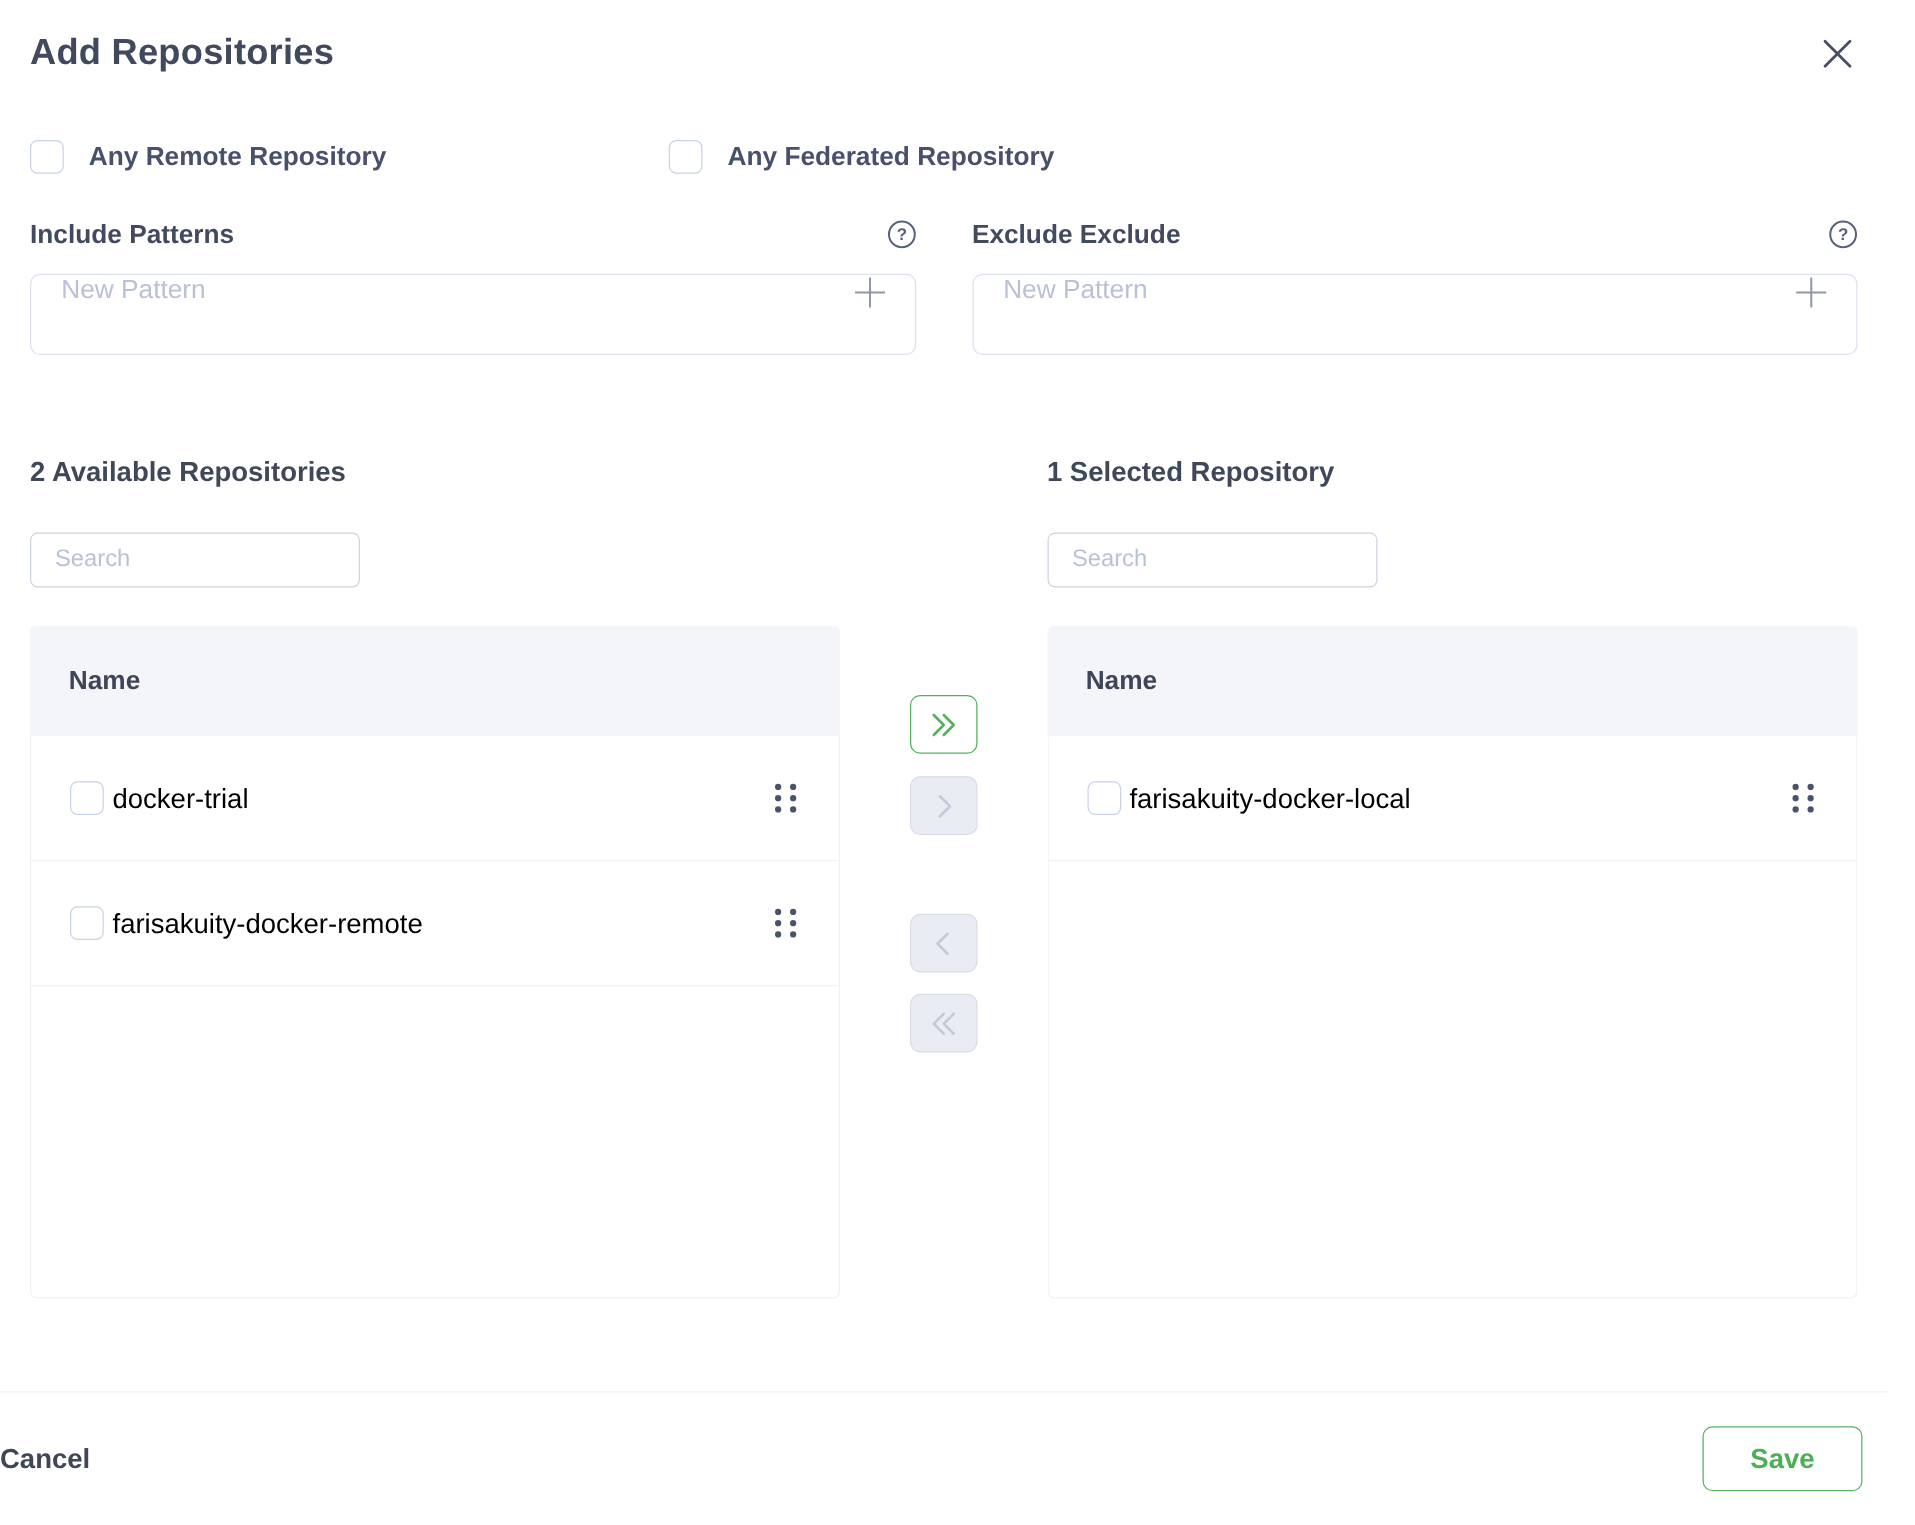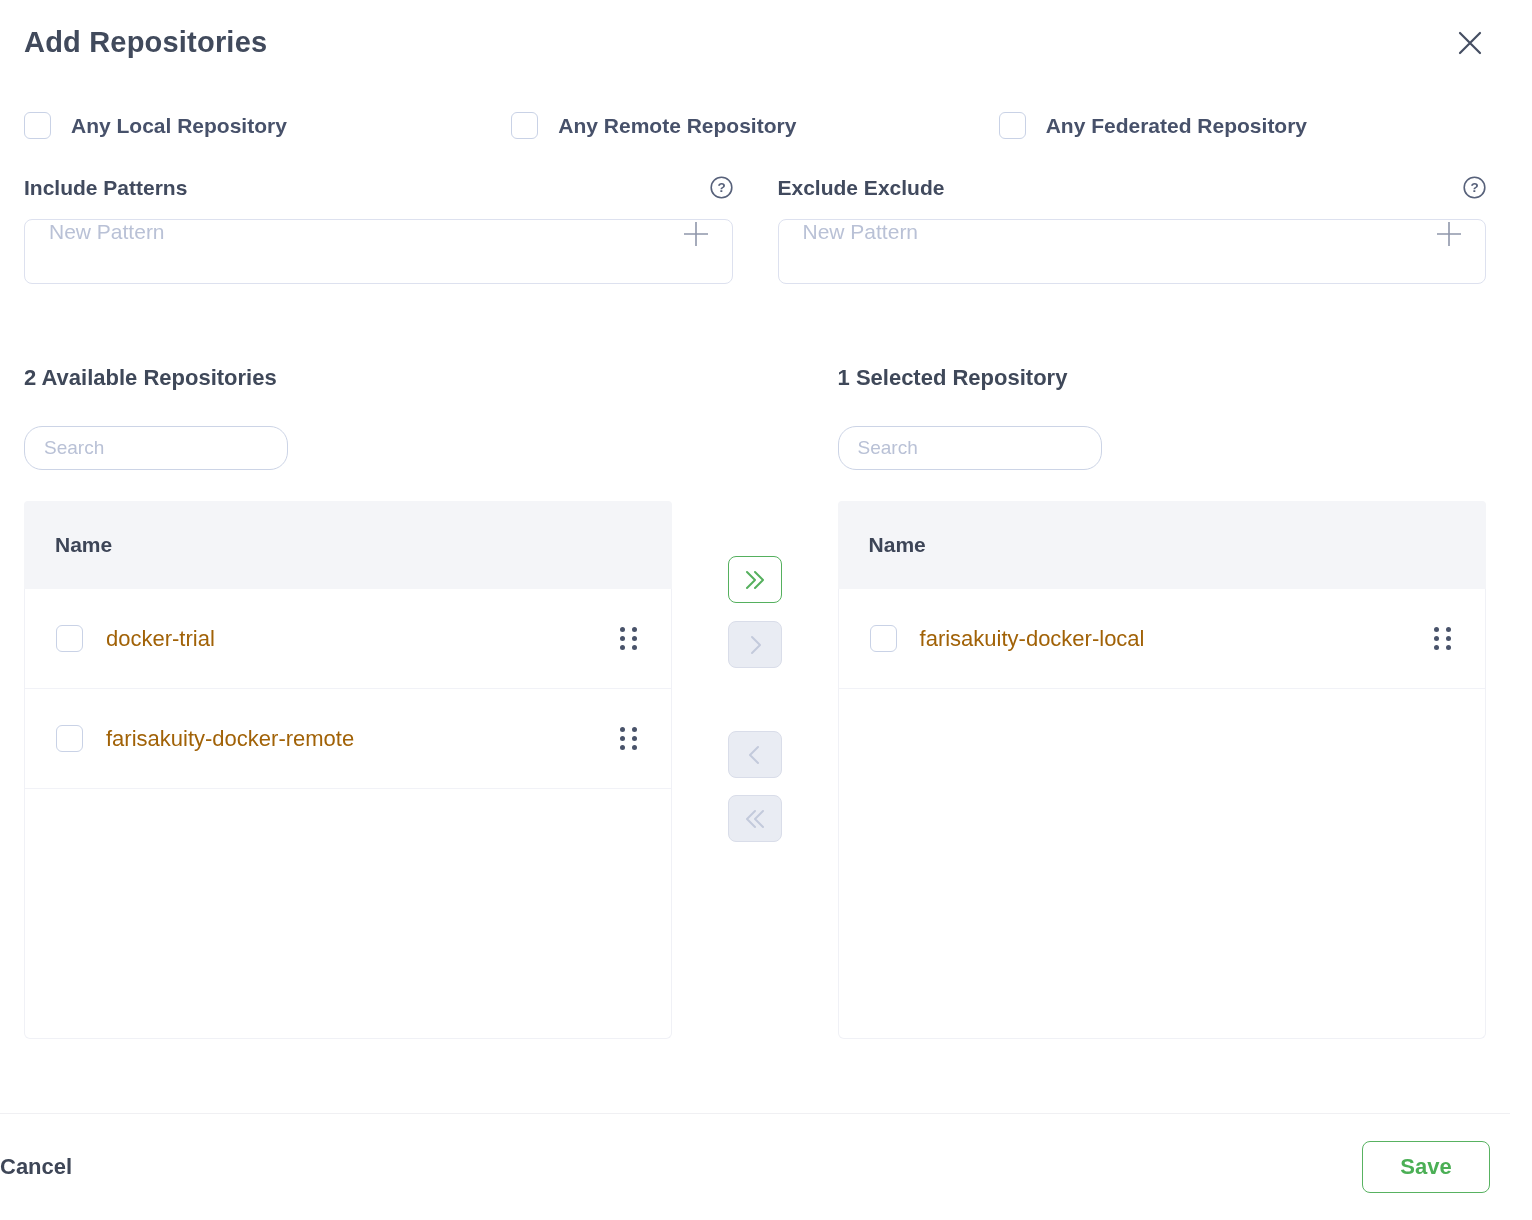--- a/index.html
+++ b/index.html
@@ -30,29 +30,29 @@
   .help-btn { background: none; border: none; padding: 0; line-height: 0; cursor: pointer; }
   .pattern-input-wrap { margin-top: 19px; height: 65px; border: 1px solid #dde1ef; border-radius: 8px; display: flex; align-items: flex-start; padding: 0 22px 0 24px; background: #fff; }
   .pattern-input { flex: 1; border: none; outline: none; font-size: 21px; color: #47516a; font-family: "Liberation Sans", sans-serif; background: transparent; }
   .pattern-input::placeholder { color: #b9c1d6; opacity: 1; }
   .plus-btn { background: none; border: none; padding: 0; line-height: 0; cursor: pointer; }
 
   
   .transfer-section { display: flex; padding: 0 24px; margin-top: 81px; }
   .repo-panel { width: 660px; }
   .panel-heading { font-size: 22px; font-weight: bold; color: #3f4859; height: 25px; }
-  .search-input { display: block; margin-top: 36px; width: 264px; height: 44px; border: 1px solid #ccd4e6; border-radius: 18px; padding: 0 19px; font-size: 19px; color: #47516a; font-family: "Liberation Sans", sans-serif; outline: none; }
+  .search-input { display: block; margin-top: 36px; width: 264px; height: 44px; border: 1px solid #ccd4e6; border-radius: 6px; padding: 0 19px; font-size: 19px; color: #47516a; font-family: "Liberation Sans", sans-serif; outline: none; }
   .search-input::placeholder { color: #b9c1d6; opacity: 1; }
 
   .repo-table { margin-top: 31px; }
   .table-header { height: 88px; background: #f4f5f8; border-radius: 4px 4px 0 0; display: flex; align-items: center; padding-left: 31px; }
   .col-header { font-size: 21px; font-weight: bold; color: #3d4557; }
   .table-body { height: 450px; border: 1px solid #f0f1f6; border-top: none; border-radius: 0 0 6px 6px; background: #fff; }
   .repo-row { height: 100px; border-bottom: 1px solid #f1f2f7; display: flex; align-items: center; padding: 0 30px 0 31px; cursor: pointer; }
-  .row-name { margin-left: 23px; font-size: 22px; color: #a16207; flex: 1; }
+  .row-name { margin-left: 7px; font-size: 22px; color: #000000; flex: 1; }
   .drag-handle { display: grid; grid-template-columns: 5px 5px; column-gap: 7px; row-gap: 4px; cursor: grab; padding: 4px; }
   .dot { width: 5px; height: 5px; border-radius: 50%; background: #49536a; }
 
   
   .arrows-col { width: 168px; display: flex; flex-direction: column; align-items: center; padding-top: 191px; }
   .arrow-btn { width: 54px; height: 47px; border-radius: 8px; display: flex; align-items: center; justify-content: center; cursor: pointer; padding: 0; line-height: 0; }
   .arrow-btn.primary { background: #fff; border: 1px solid #55b05e; }
   .arrow-btn.disabled { background: #e9ecf3; border: 1px solid #d9dde9; cursor: default; }
   .mt18 { margin-top: 18px; }
   .mt63 { margin-top: 63px; }
@@ -75,24 +75,20 @@
         <svg width="30" height="30" viewBox="0 0 30 30">
             <path d="M5 5 L25 25 M25 5 L5 25" stroke="#454e62" stroke-width="2.2" fill="none" stroke-linecap="round"></path>
           </svg>
       </span>
     </button>
   </div>
 
   <div class="repo-type-row">
     <div class="type-item">
       <span class="checkbox"></span>
-      <span class="type-label">Any Local Repository</span>
-    </div>
-    <div class="type-item">
-      <span class="checkbox"></span>
       <span class="type-label">Any Remote Repository</span>
     </div>
     <div class="type-item">
       <span class="checkbox"></span>
       <span class="type-label">Any Federated Repository</span>
     </div>
   </div>
 
   <div class="patterns-row">
     <div class="pattern-col">

